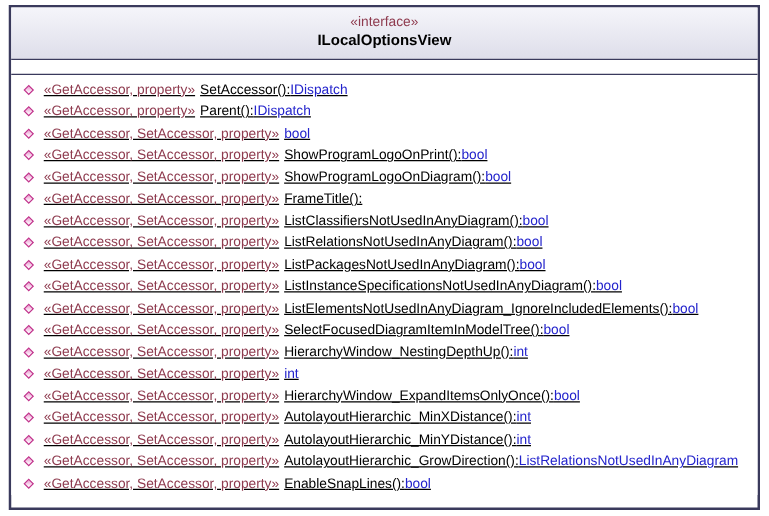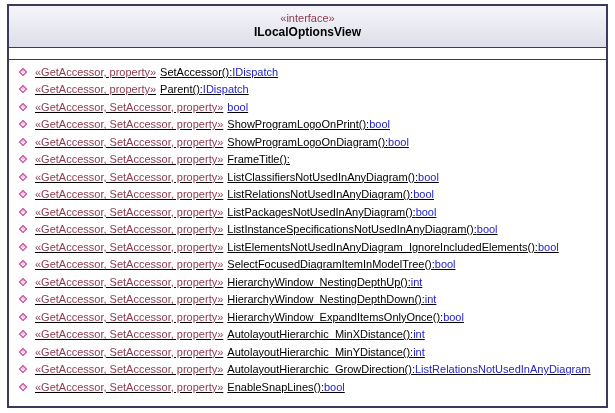--- a/index.html
+++ b/index.html
@@ -152,21 +152,20 @@
       </div>
       <div class="prop-row">
         <span class="diamond"></span>
         <span class="stereo">«GetAccessor, SetAccessor, property»</span>
         <span class="pname">HierarchyWindow_NestingDepthUp():</span>
         <span class="ptype">int</span>
       </div>
       <div class="prop-row">
         <span class="diamond"></span>
         <span class="stereo">«GetAccessor, SetAccessor, property»</span>
-        <span class="pname">HierarchyWindow_NestingDepthDown():</span>
         <span class="ptype">int</span>
       </div>
       <div class="prop-row">
         <span class="diamond"></span>
         <span class="stereo">«GetAccessor, SetAccessor, property»</span>
         <span class="pname">HierarchyWindow_ExpandItemsOnlyOnce():</span>
         <span class="ptype">bool</span>
       </div>
       <div class="prop-row">
         <span class="diamond"></span>

